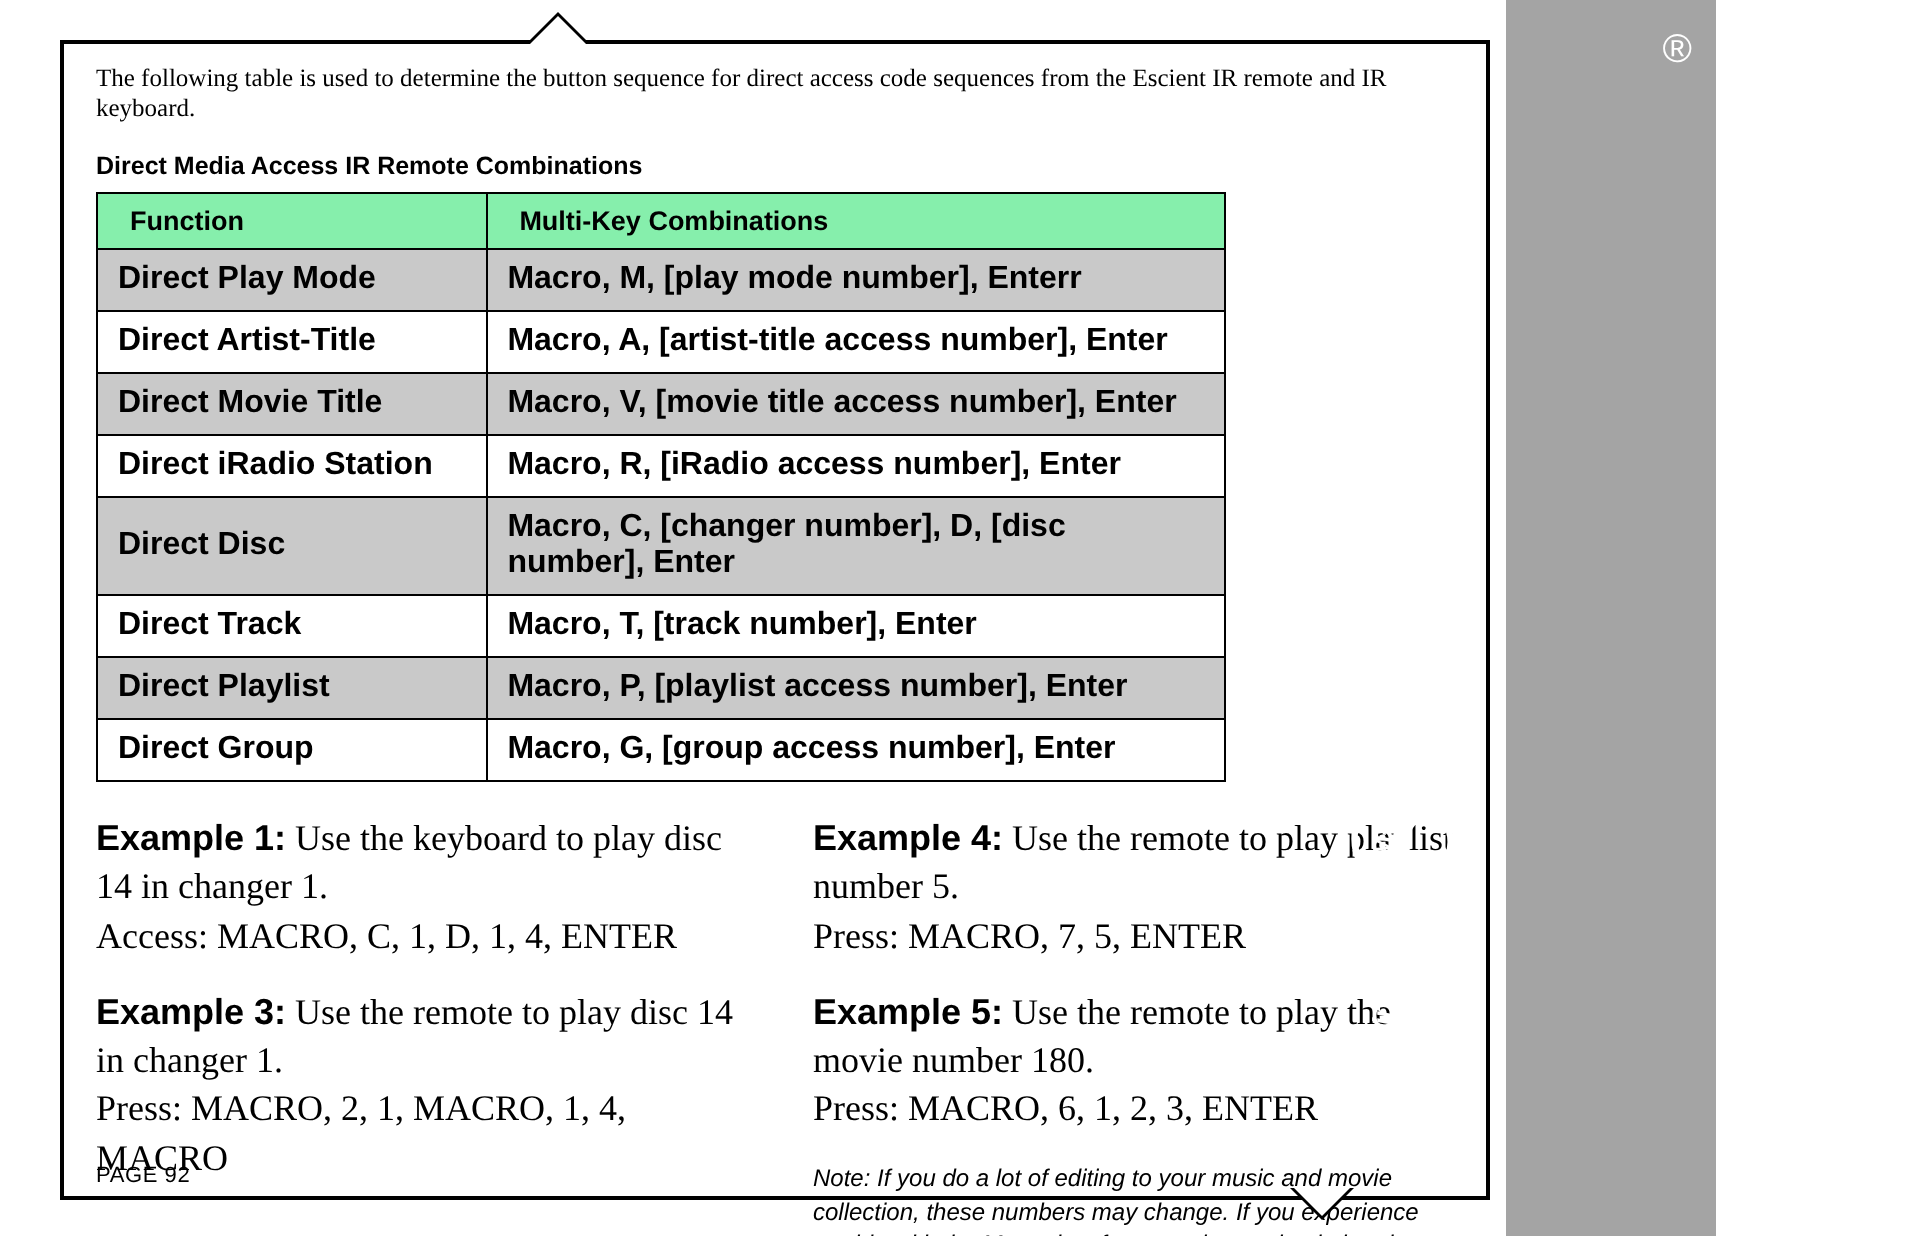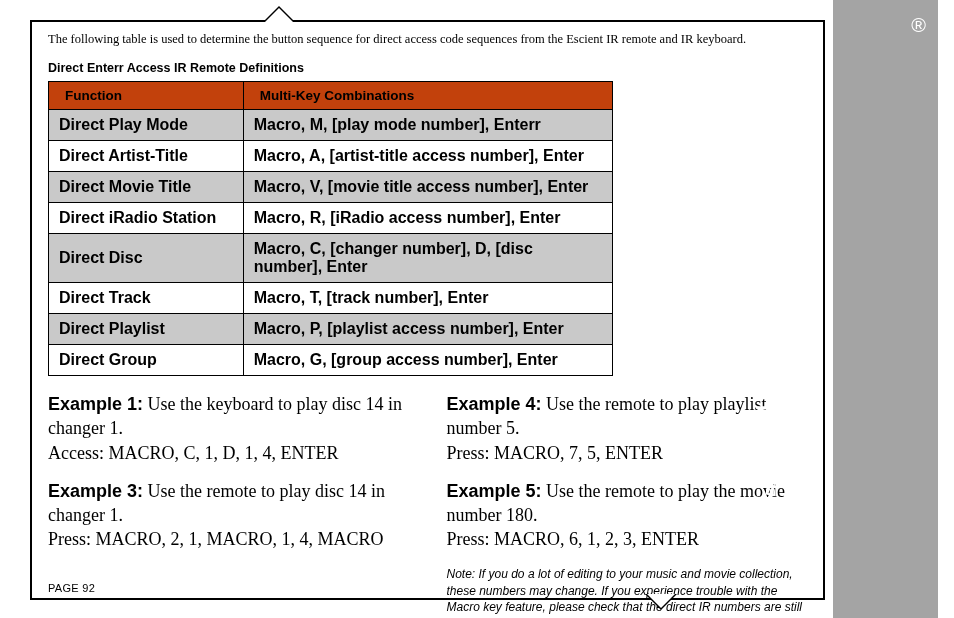--- a/index.html
+++ b/index.html
@@ -5,21 +5,21 @@
   * { box-sizing: border-box; margin: 0; padding: 0; }
   body {
     width: 954px;
     height: 618px;
     font-family: Arial, Helvetica, sans-serif;
     background: #fff;
     position: relative;
     overflow: hidden;
   }
   .page {
-    width: 938px;
+    width: 858px;
     height: 618px;
     display: flex;
   }
   .content-region {
     flex: 1;
     position: relative;
     padding: 20px 0 0 0;
   }
   .outer-frame {
     position: absolute;
@@ -94,21 +94,21 @@
   }
   table.defs th, table.defs td {
     border: 1px solid #000;
     padding: 6px 10px;
     text-align: left;
     font-size: 16px;
   }
   table.defs th {
     font-weight: bold;
     font-size: 13.5px;
-    background: #c2410c;
+    background: #86efac;
     padding-left: 16px;
   }
   table.defs td {
     font-weight: bold;
   }
   table.defs tr.shade td { background: #c9c9c9; }
   table.defs col.c1 { width: 195px; }
   table.defs col.c2 { width: 370px; }
   .examples {
     display: flex;
@@ -186,21 +186,21 @@
 <div class="page">
   <div class="content-region">
     <div class="notch-border"></div>
     <div class="notch"></div>
     <div class="notch-bottom-border"></div>
     <div class="notch-bottom"></div>
     <div class="outer-frame"></div>
 
     <div class="inner">
       <p class="intro">The following table is used to determine the button sequence for direct access code sequences from the Escient IR remote and IR keyboard.</p>
-      <p class="table-heading">Direct Enterr Access IR Remote Definitions</p>
+      <p class="table-heading">Direct Media Access IR Remote Combinations</p>
 
       <table class="defs">
         <colgroup>
             <col class="c1">
             <col class="c2">
           </colgroup>
         <thead>
           <tr>
             <th>Function</th>
             <th>Multi-Key Combinations</th>

